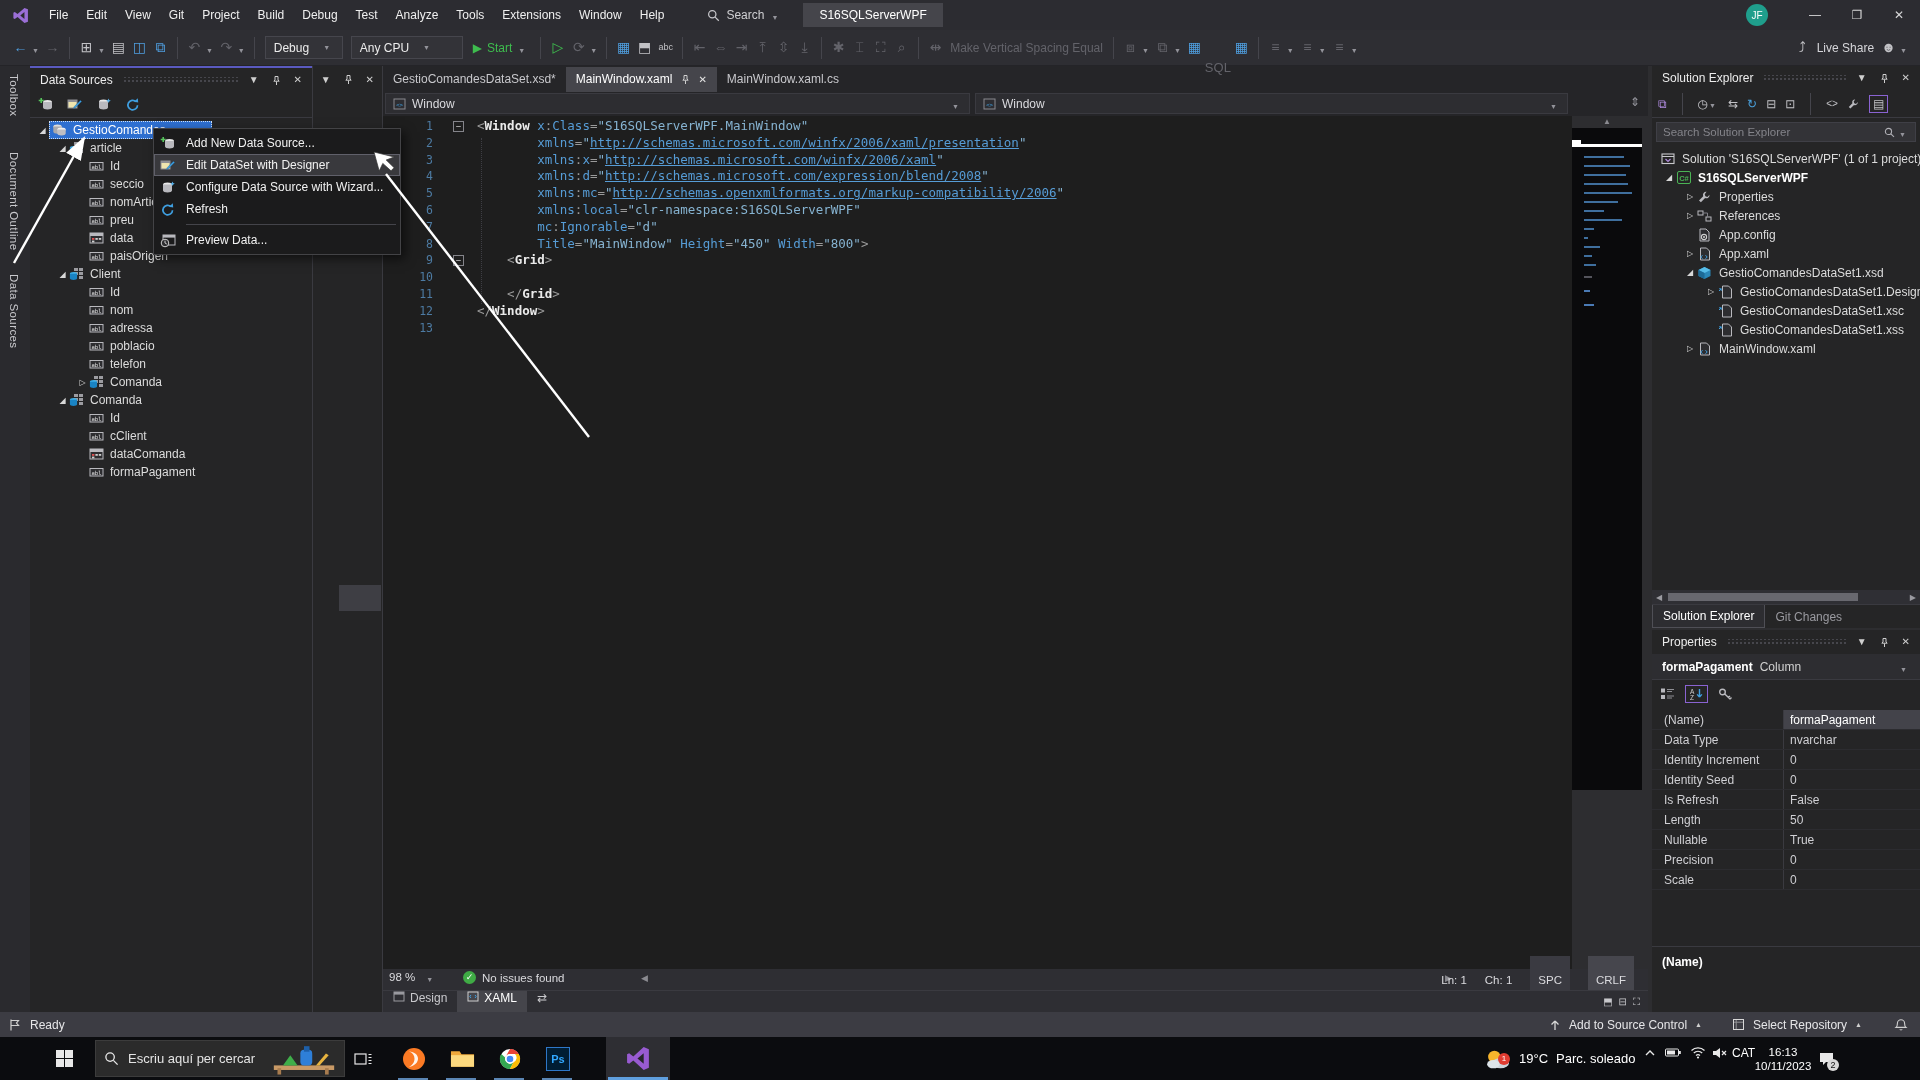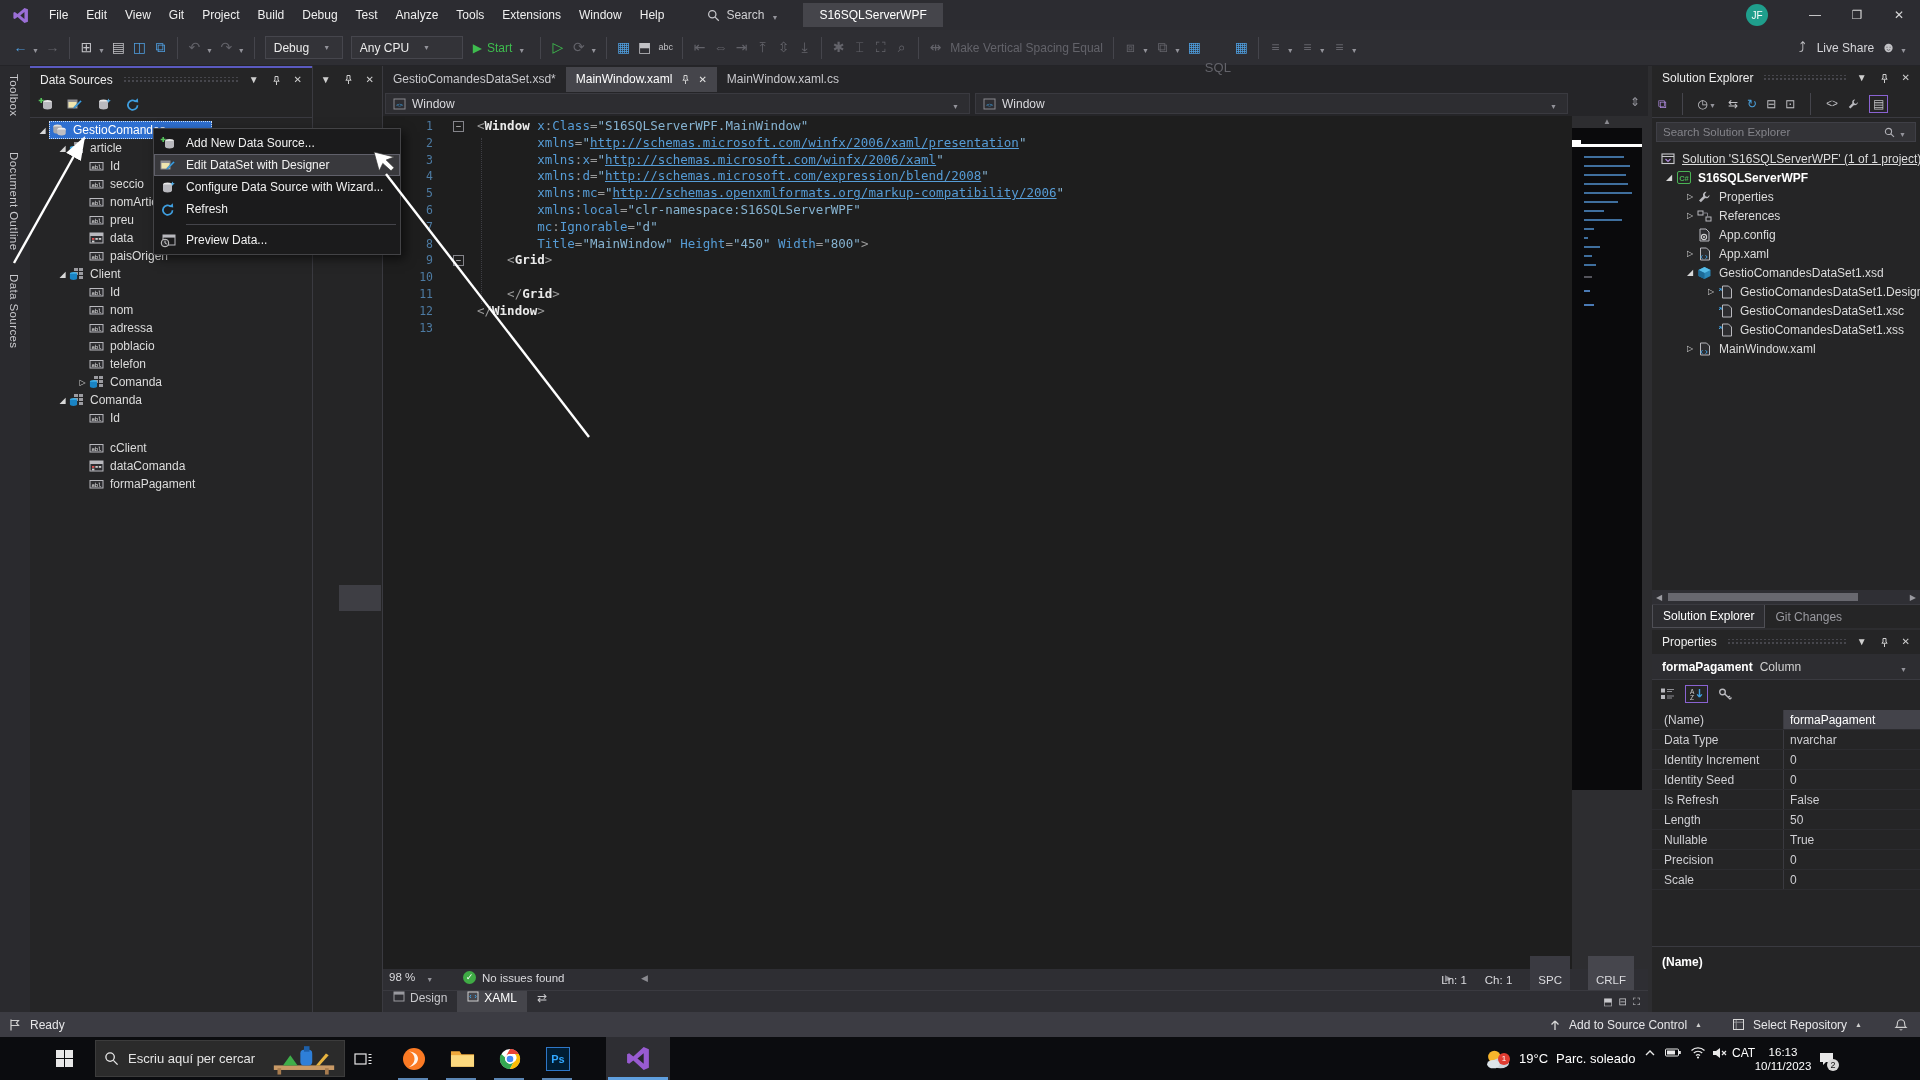--- a/index.html
+++ b/index.html
@@ -513,21 +513,21 @@
         <div class="dsrow" style="padding-left: 46px;">
           <span class="exp"></span>
           <span class="tico">
             <svg width="15" height="14" viewBox="0 0 15 14">
               <rect x="1" y="3.5" width="13" height="7.5" fill="#2d2d30" stroke="#b9b9be"></rect>
               <text x="7.5" y="9.6" text-anchor="middle" font-size="5.5" font-family="DejaVu Sans Mono,monospace" fill="#e0e0e0">abl</text>
             </svg>
           </span>
           <span class="tlabel">Id</span>
         </div>
-        <div class="dsrow" style="padding-left: 46px; margin-top: 12px;">
+        <div class="dsrow" style="padding-left: 46px;">
           <span class="exp"></span>
           <span class="tico">
             <svg width="15" height="14" viewBox="0 0 15 14">
               <rect x="1" y="3.5" width="13" height="7.5" fill="#2d2d30" stroke="#b9b9be"></rect>
               <text x="7.5" y="9.6" text-anchor="middle" font-size="5.5" font-family="DejaVu Sans Mono,monospace" fill="#e0e0e0">abl</text>
             </svg>
           </span>
           <span class="tlabel">cClient</span>
         </div>
         <div class="dsrow" style="padding-left: 46px;">
@@ -736,21 +736,21 @@
         <span>
             <svg width="11" height="11" viewBox="0 0 16 16">
               <circle cx="6.5" cy="6.5" r="4.5" fill="none" stroke="#b0b0b6" stroke-width="1.6"></circle>
               <path d="M10 10l4.5 4.5" stroke="#b0b0b6" stroke-width="1.6"></path>
             </svg>
           </span>
         <span class="tdd">▼</span>
       </span>
     </div>
     <div id="se-tree">
-        <div class="serow" style="padding-left: 8px; text-decoration: underline;">
+        <div class="serow" style="padding-left: 8px;">
           <span class="tico" style="width: 20px;">
             <svg width="16" height="15" viewBox="0 0 16 15">
               <rect x="2" y="3" width="12" height="9.5" fill="none" stroke="#c8c8cc" stroke-width="1.1"></rect>
               <path d="M2 5.5h12" stroke="#c8c8cc"></path>
               <path d="M5.5 8l2.5 2.5L10.5 8" fill="none" stroke="#b48ee0" stroke-width="1.2"></path>
             </svg>
           </span>
           <span class="tlabel">Solution 'S16SQLServerWPF' (1 of 1 project)</span>
         </div>
         <div class="serow bold" style="padding-left: 10px;">

